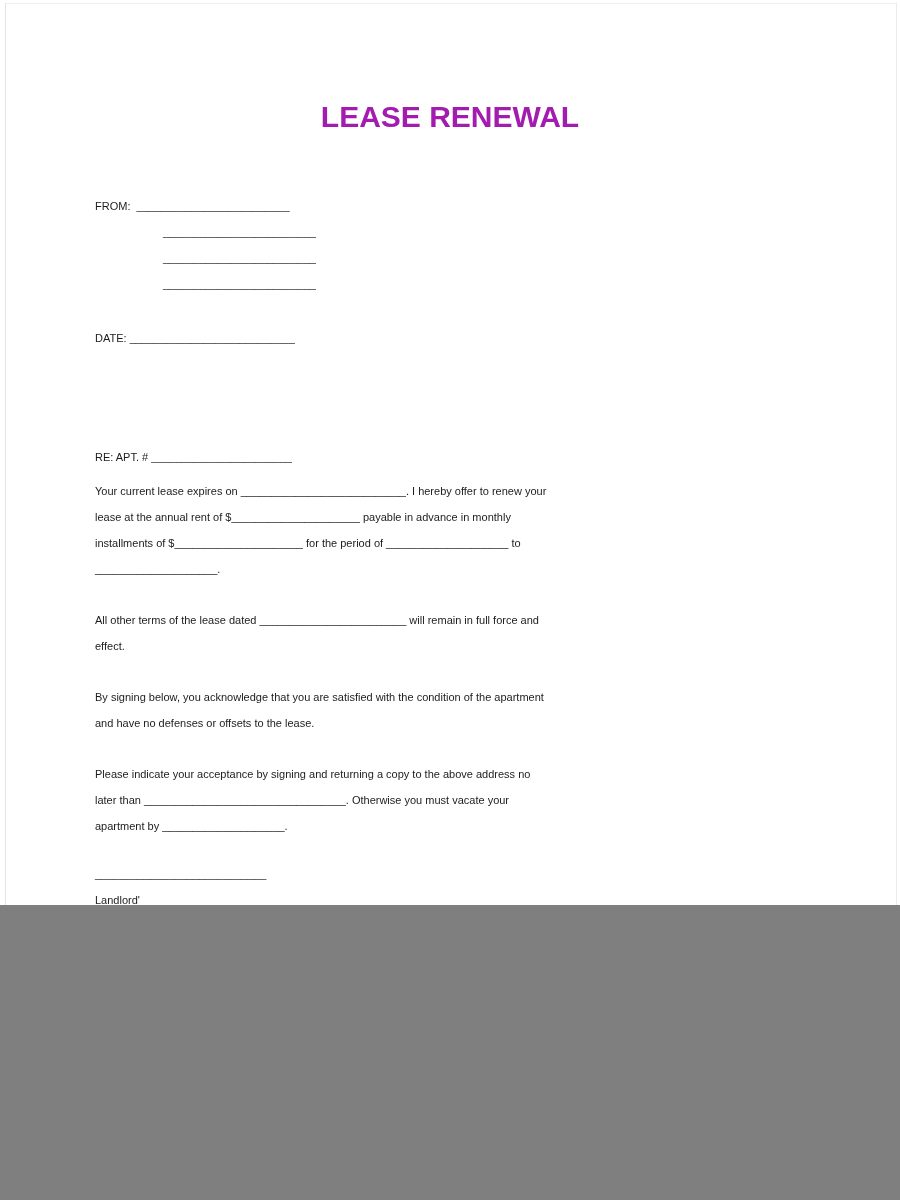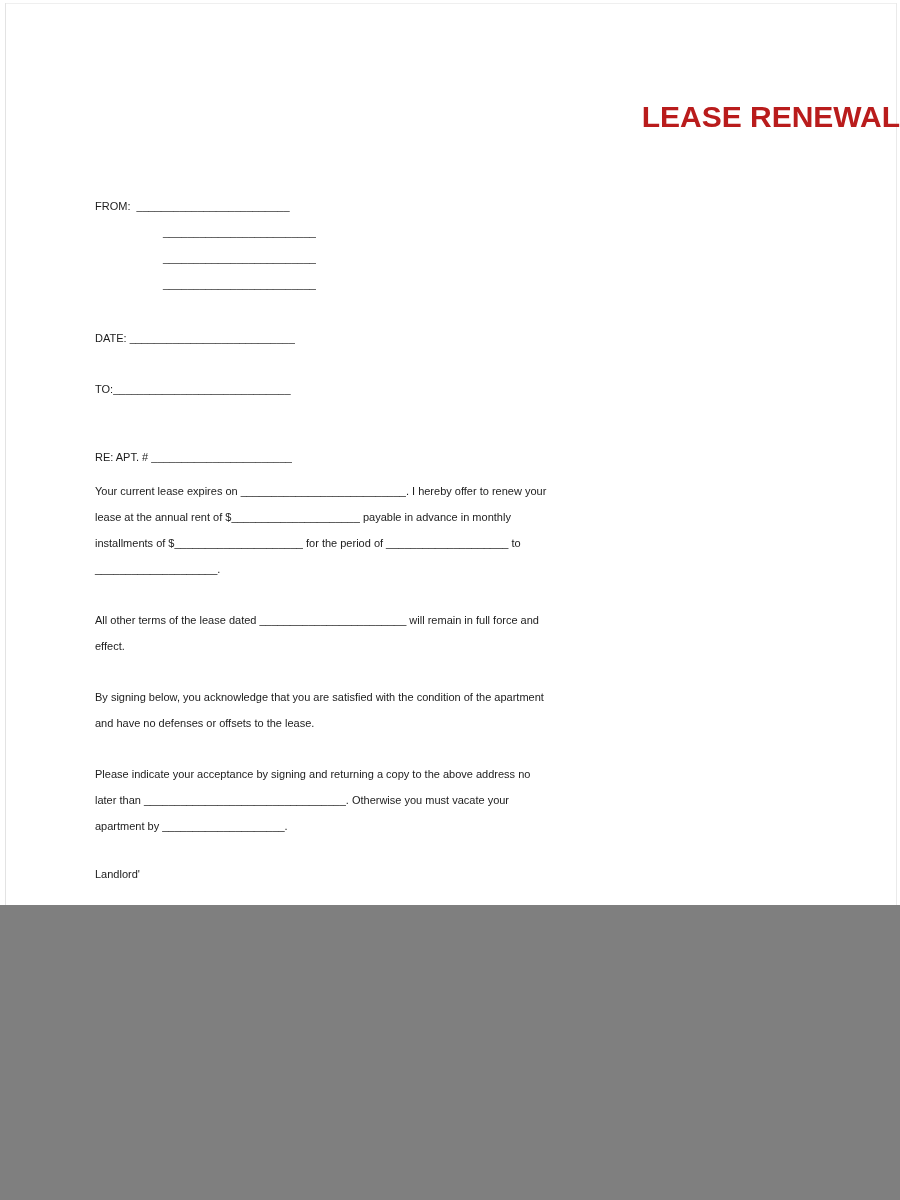--- a/index.html
+++ b/index.html
@@ -16,25 +16,25 @@
   
   .edge { position: absolute; background: #e7e7e7; }
   .edge-top   { top: 3px; left: 5px; width: 891px; height: 1px; background: #efefef; }
   .edge-left  { top: 3px; left: 5px; width: 1px; height: 902px; background: #e3e3e3; }
   .edge-right { top: 3px; left: 896px; width: 1px; height: 902px; background: #eaeaea; }
 
   .title {
     position: absolute;
     top: 100px; left: 0;
     width: 900px;
-    text-align: right;
+    text-align: center;
     font-size: 30px;
     font-weight: 700;
     letter-spacing: 0px;
-    color: #b91c1c;
+    color: #a21caf;
   }
 
   .line {
     font-size: 11px;
     line-height: 26px;
     white-space: pre;
     color: #1c1c1c;
   }
   .blank { color: #2e2e2e; }
   .indent { padding-left: 68px; }
@@ -73,21 +73,20 @@
 
   <div class="from-block">
     <div class="line"><span>FROM:</span><span class="blank">  _________________________</span></div>
     <div class="line indent blank">_________________________</div>
     <div class="line indent blank">_________________________</div>
     <div class="line indent blank">_________________________</div>
   </div>
 
   <div class="date-row line"><span>DATE:</span><span class="blank"> ___________________________</span></div>
 
-  <div class="to-row line"><span>TO:</span><span class="blank">_____________________________</span></div>
 
   <div class="re-row line"><span>RE: APT. #</span><span class="blank"> _______________________</span></div>
 
   <div class="para p1">
     <div class="line">Your current lease expires on ___________________________. I hereby offer to renew your</div>
     <div class="line">lease at the annual rent of $_____________________ payable in advance in monthly</div>
     <div class="line">installments of $_____________________ for the period of ____________________ to</div>
     <div class="line">____________________.</div>
   </div>
 
@@ -101,18 +100,19 @@
     <div class="line">and have no defenses or offsets to the lease.</div>
   </div>
 
   <div class="para p4">
     <div class="line">Please indicate your acceptance by signing and returning a copy to the above address no</div>
     <div class="line">later than _________________________________. Otherwise you must vacate your</div>
     <div class="line">apartment by ____________________.</div>
   </div>
 
   <div class="sig-block">
+    <div class="line blank">____________________________</div>
     <div class="line">Landlord'</div>
   </div>
 
   <div class="gray-cover"></div>
 
 </div>
 
 </body></html>

